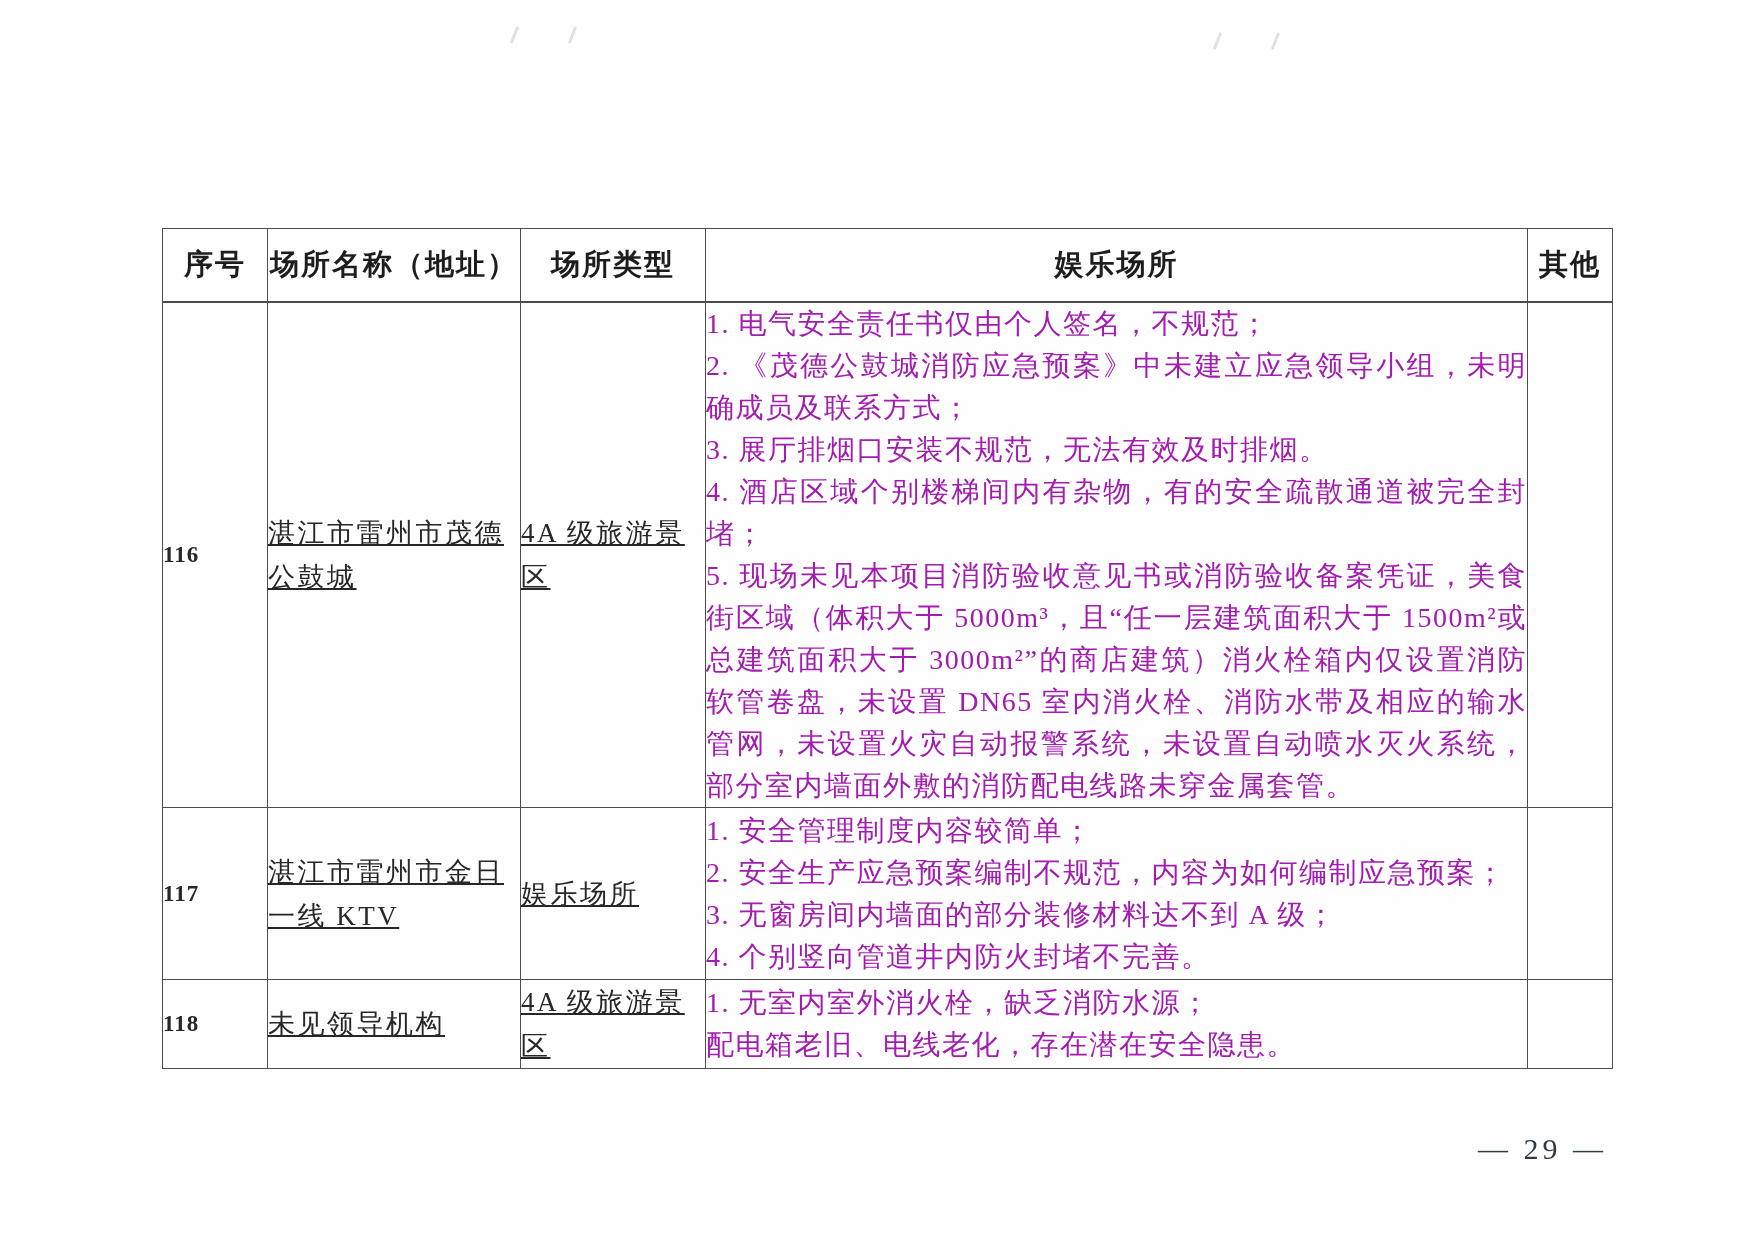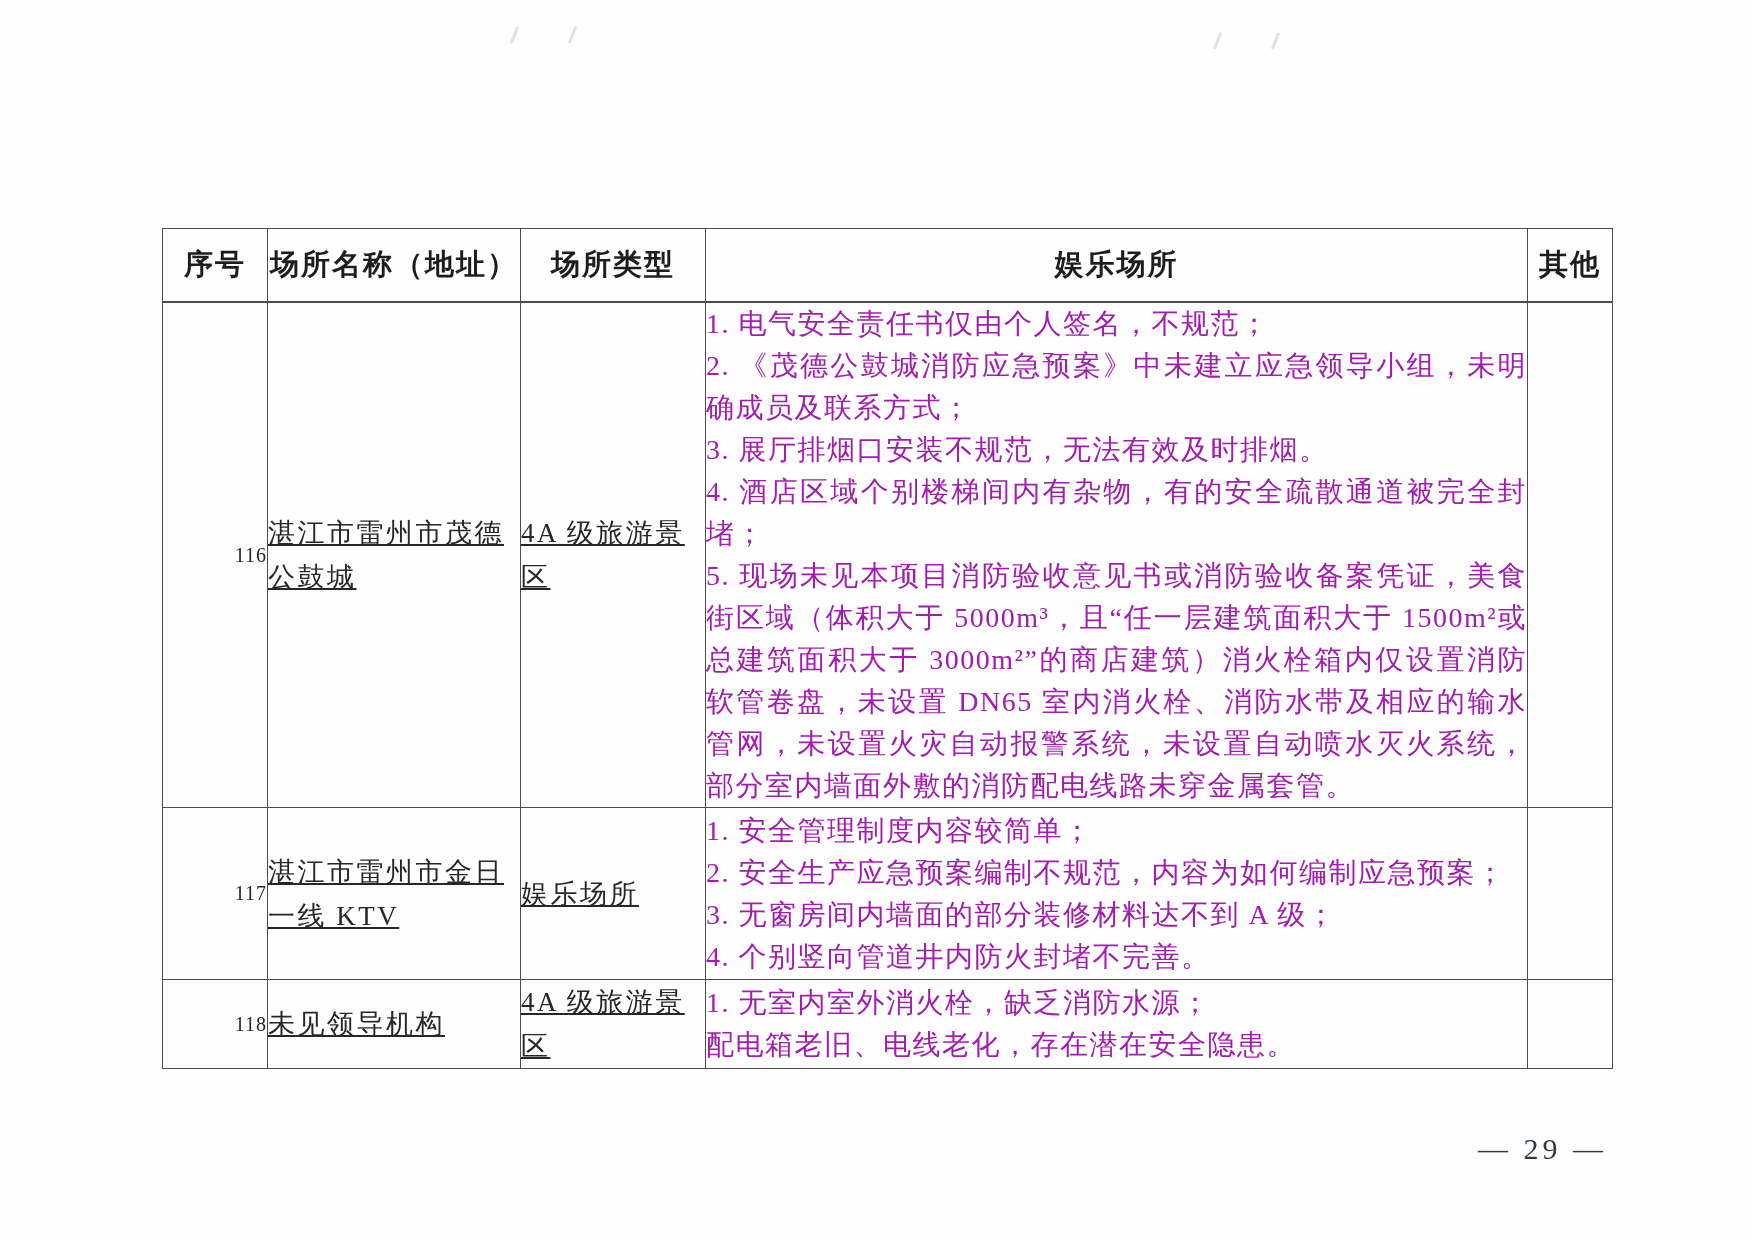--- a/index.html
+++ b/index.html
@@ -64,23 +64,24 @@
     height: 72px;
     font-size: 29px;
     font-weight: bold;
     color: #1d1d1d;
     text-align: center;
     letter-spacing: 2px;
     border-bottom-width: 2px;
     margin-top: 8px;
   }
   td.no {
-    text-align: right;
-    font-size: 20px;
+    text-align: left;
+    font-size: 23px;
     letter-spacing: 1px;
+    font-weight: bold;
   }
   td.name, td.type {
     font-size: 27px;
     letter-spacing: 2.5px;
     line-height: 44px;
     padding: 0 8px;
     text-decoration: underline;
   }
   td.problems {
     padding: 4px 14px 4px 12px;

